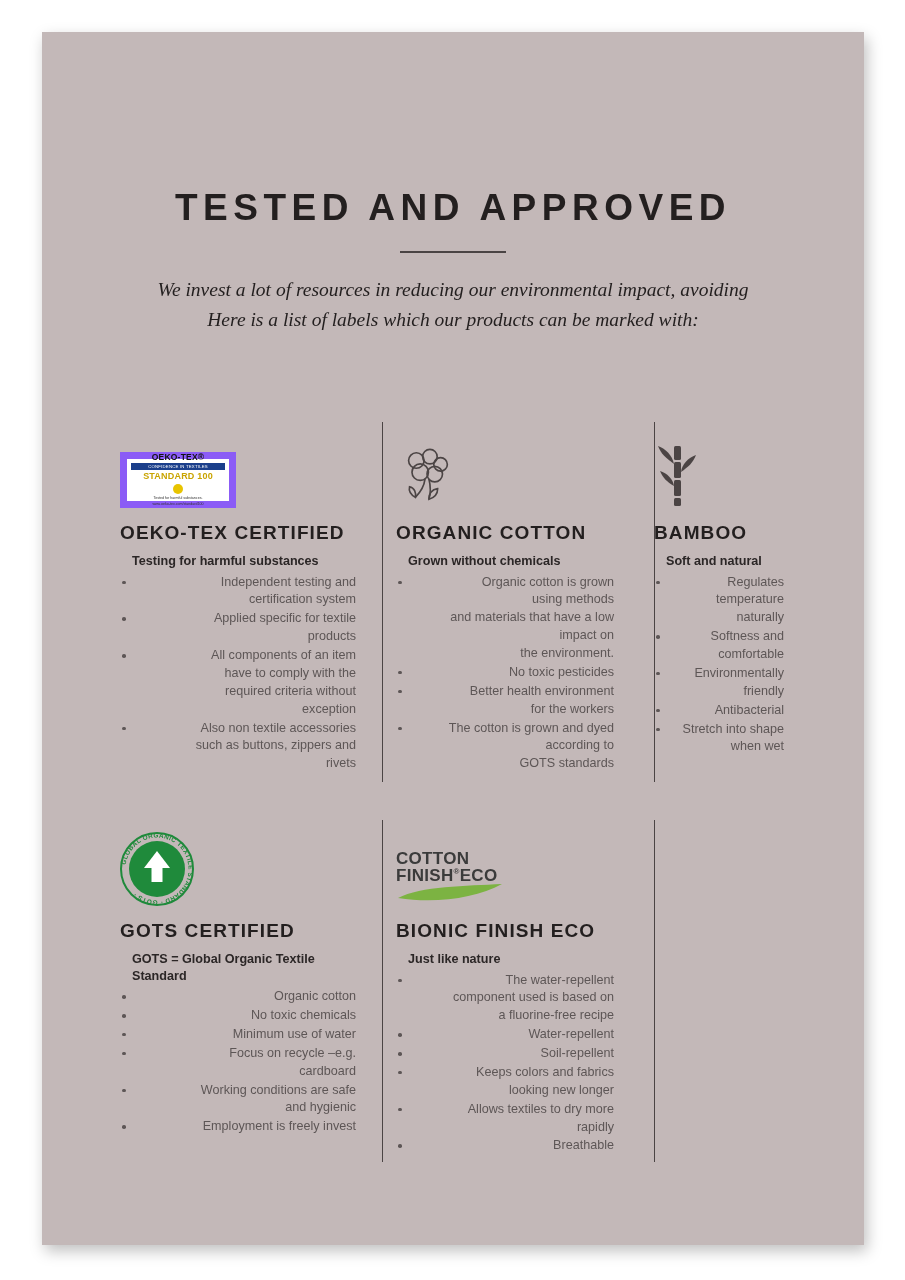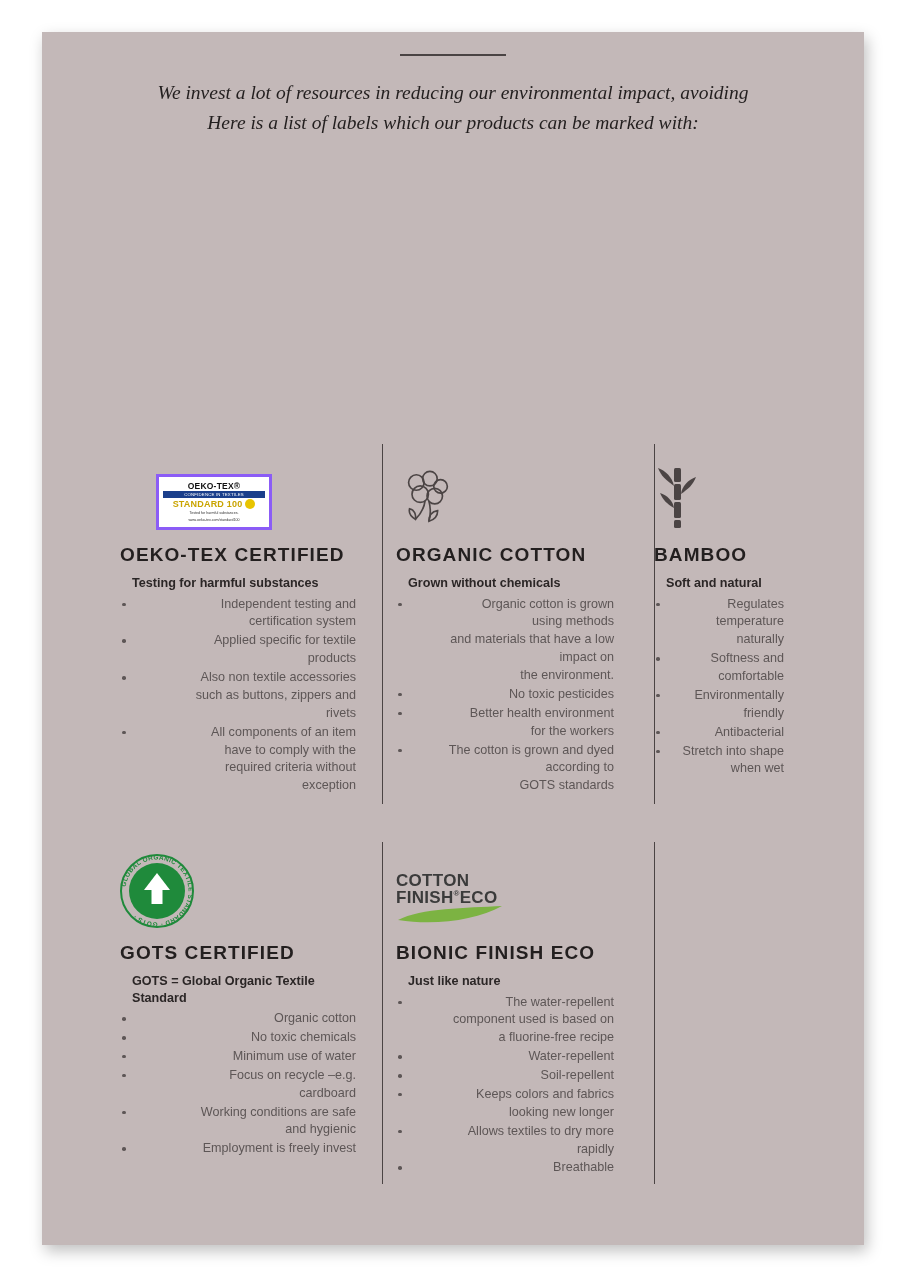--- a/index.html
+++ b/index.html
@@ -128,28 +128,27 @@
     height: 3.5px;
     border-radius: 50%;
     background: #5d5656;
   }
 
   
   .oeko {
     width: 116px;
     height: 56px;
     background: #ffffff;
-    border: 3px solid #8b5cf6;
+    border: 7px solid #8b5cf6;
     box-sizing: border-box;
     padding: 5px 4px;
     display: flex;
     flex-direction: column;
     align-items: center;
     justify-content: center;
-    margin-left: 36px;
   }
   .oeko .line1 {
     font-size: 8.5px;
     font-weight: bold;
     color: #111;
     letter-spacing: .2px;
     line-height: 1.05;
   }
   .oeko .line2 {
     font-size: 4.3px;
@@ -160,20 +159,21 @@
     letter-spacing: .2px;
     margin-top: 1px;
     padding: 1px 0;
   }
   .oeko .line3 {
     display: flex;
     align-items: center;
     justify-content: center;
     gap: 3px;
     margin-top: 1px;
+    flex-direction: column;
   }
   .oeko .line3 .std {
     font-size: 9px;
     font-weight: bold;
     color: #c9a400;
     letter-spacing: .2px;
   }
   .oeko .sun {
     width: 10px; height: 10px; border-radius: 50%;
     background: #e8c400;
@@ -261,20 +261,21 @@
     width: 110px;
     height: 20px;
   }
 </style>
 </head>
 <body>
 
 <div class="page">
  <div class="page-inner">
 
+  <h1 class="title">TESTED AND APPROVED</h1>
   <div class="title-rule"></div>
 
   <div class="intro">
     <div>We invest a lot of resources in reducing our environmental impact, avoiding</div>
     <div>Here is a list of labels which our products can be marked with:</div>
   </div>
 
   <div class="grid">
 
     <div class="row" style="height:380px;">
@@ -293,22 +294,22 @@
             </div>
             <div class="line4">Tested for harmful substances.</div>
             <div class="line4">www.oeko-tex.com/standard100</div>
           </div>
         </div>
         <h2 class="card-title">OEKO-TEX CERTIFIED</h2>
         <div class="card-sub">Testing for harmful substances</div>
         <ul class="bullets">
           <li>Independent testing and<br>certification system</li>
           <li>Applied specific for textile<br>products</li>
+          <li>All components of an item<br>have to comply with the<br>required criteria without<br>exception</li>
           <li>Also non textile accessories<br>such as buttons, zippers and<br>rivets</li>
-          <li>All components of an item<br>have to comply with the<br>required criteria without<br>exception</li>
         </ul>
       </div>
 
       <div class="col col-2">
         <div class="logo-box">
           <svg class="cotton-icon" viewBox="0 0 64 64">
             <g fill="none" stroke="#4b4444" stroke-width="1.7">
               <circle cx="21" cy="15" r="8"></circle>
               <circle cx="35" cy="11" r="7.5"></circle>
               <circle cx="46" cy="19" r="7"></circle>

